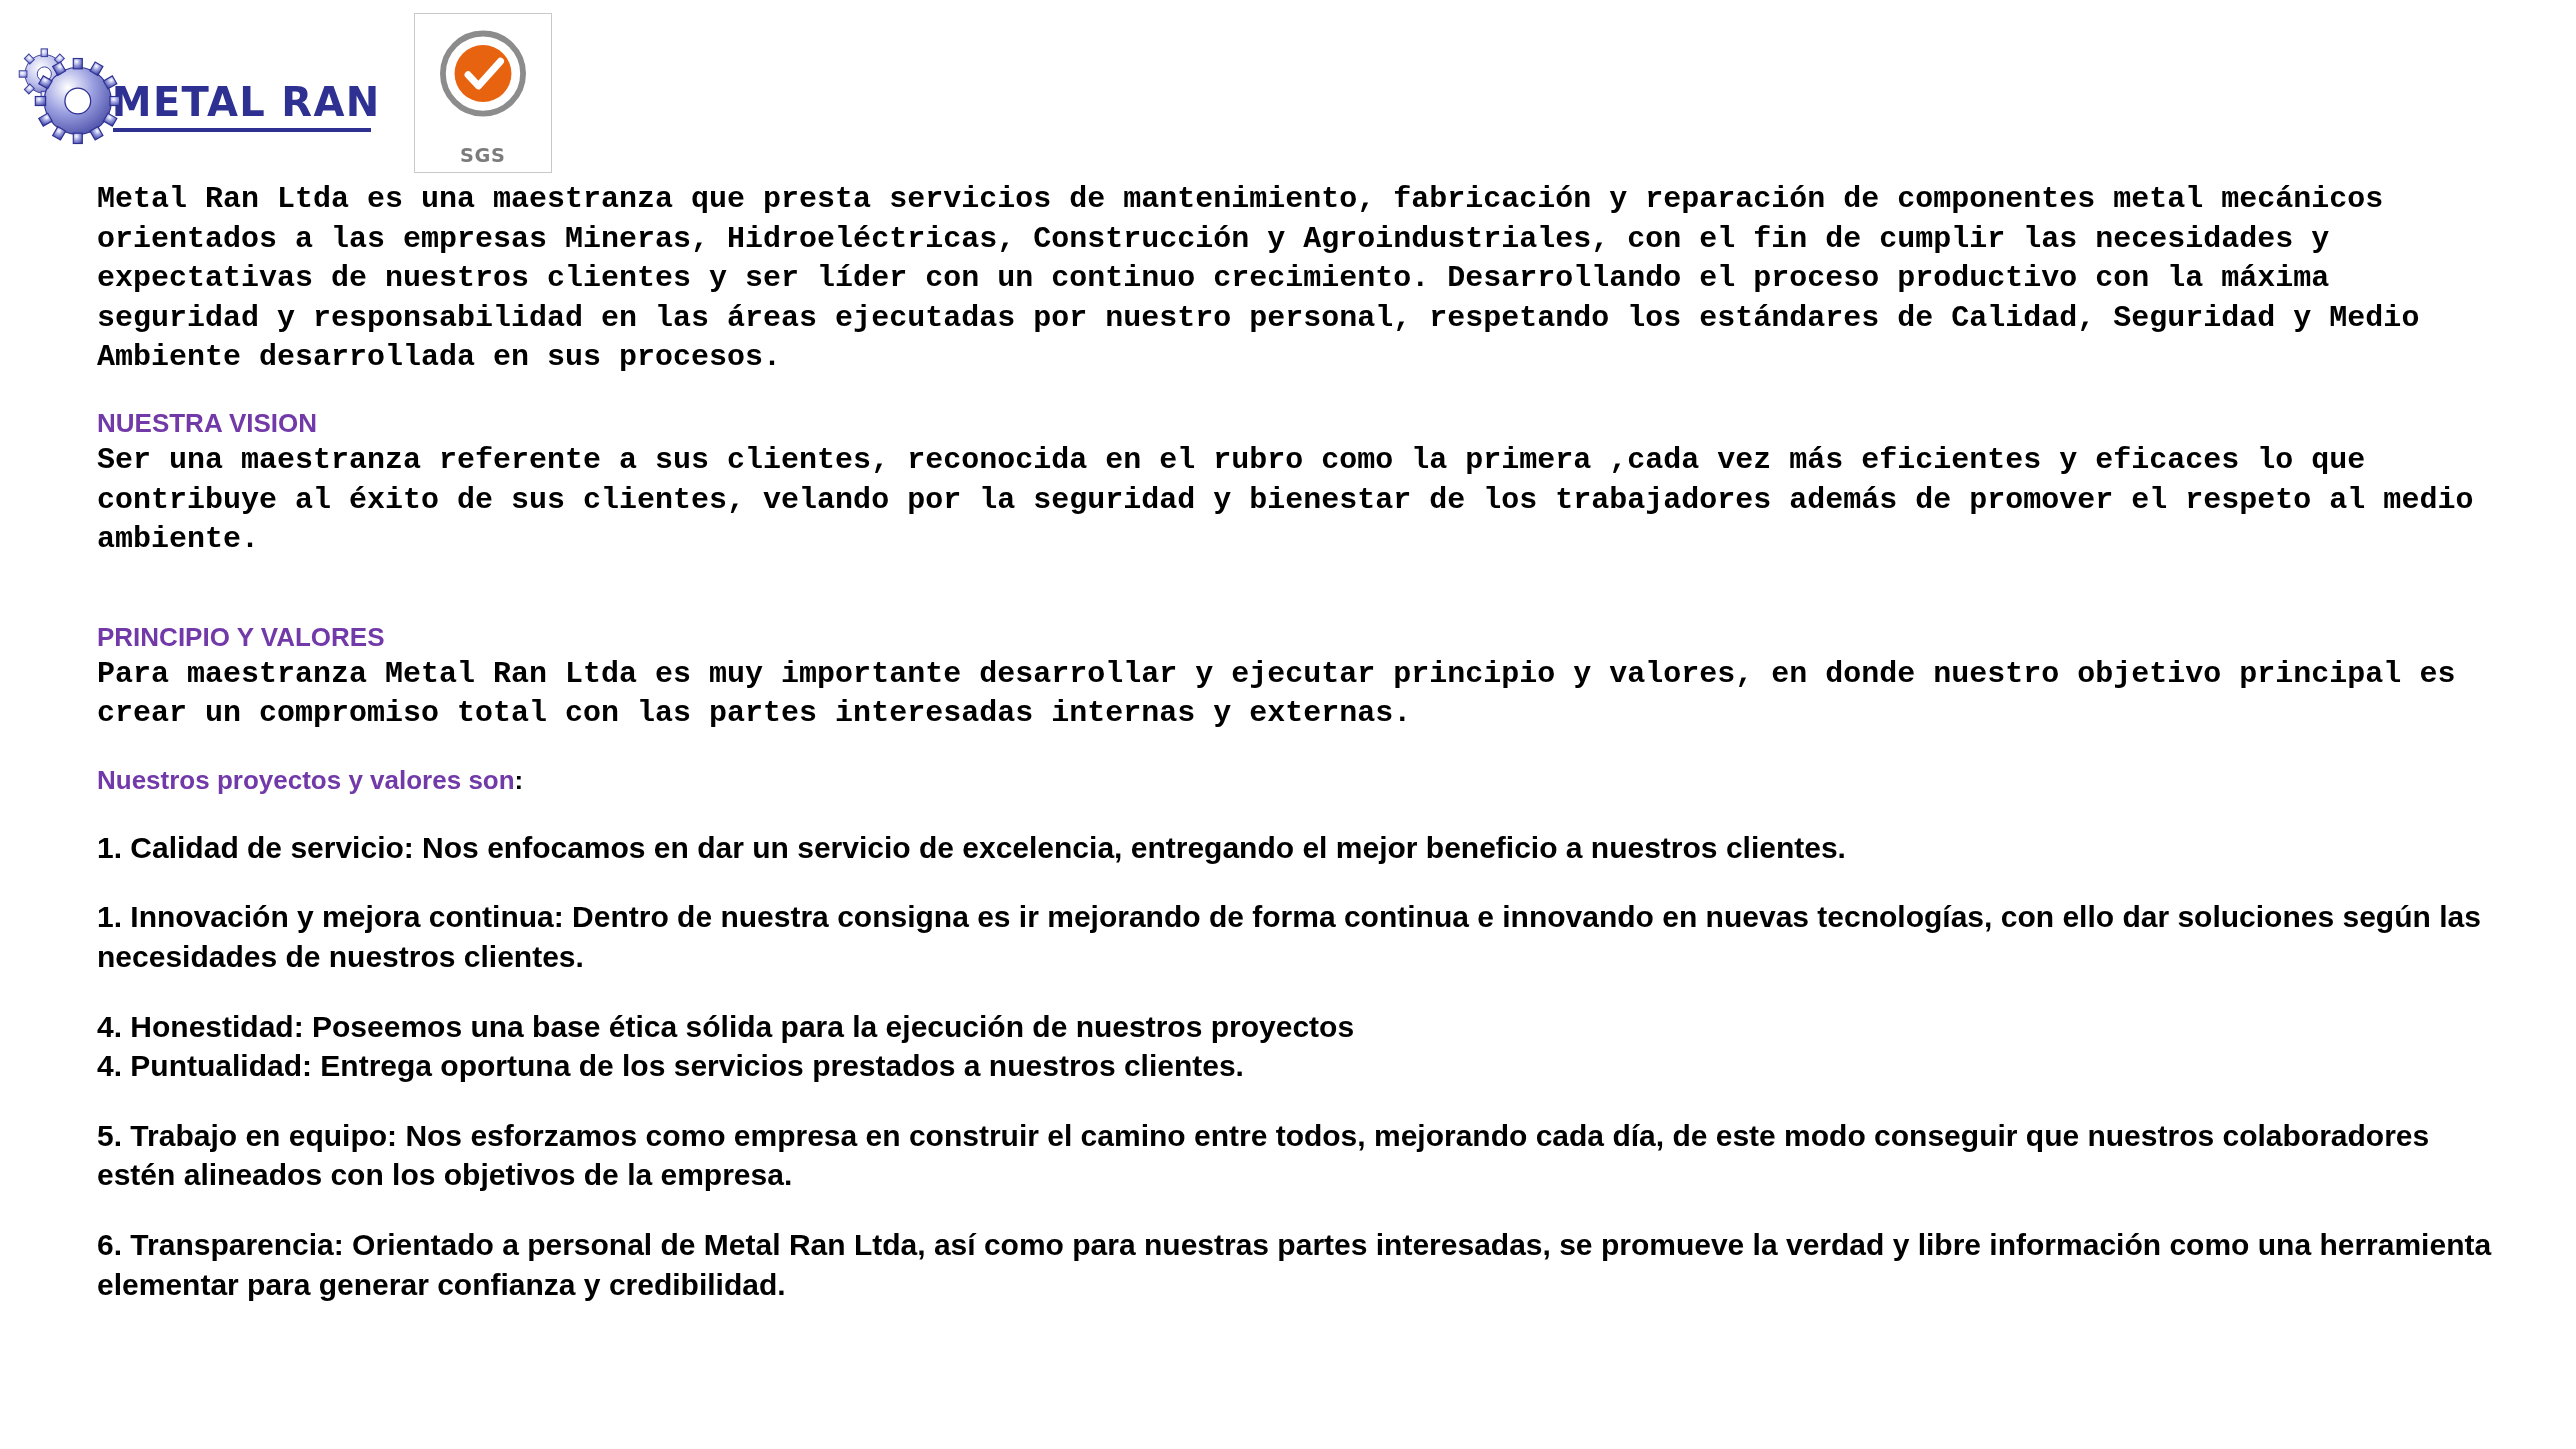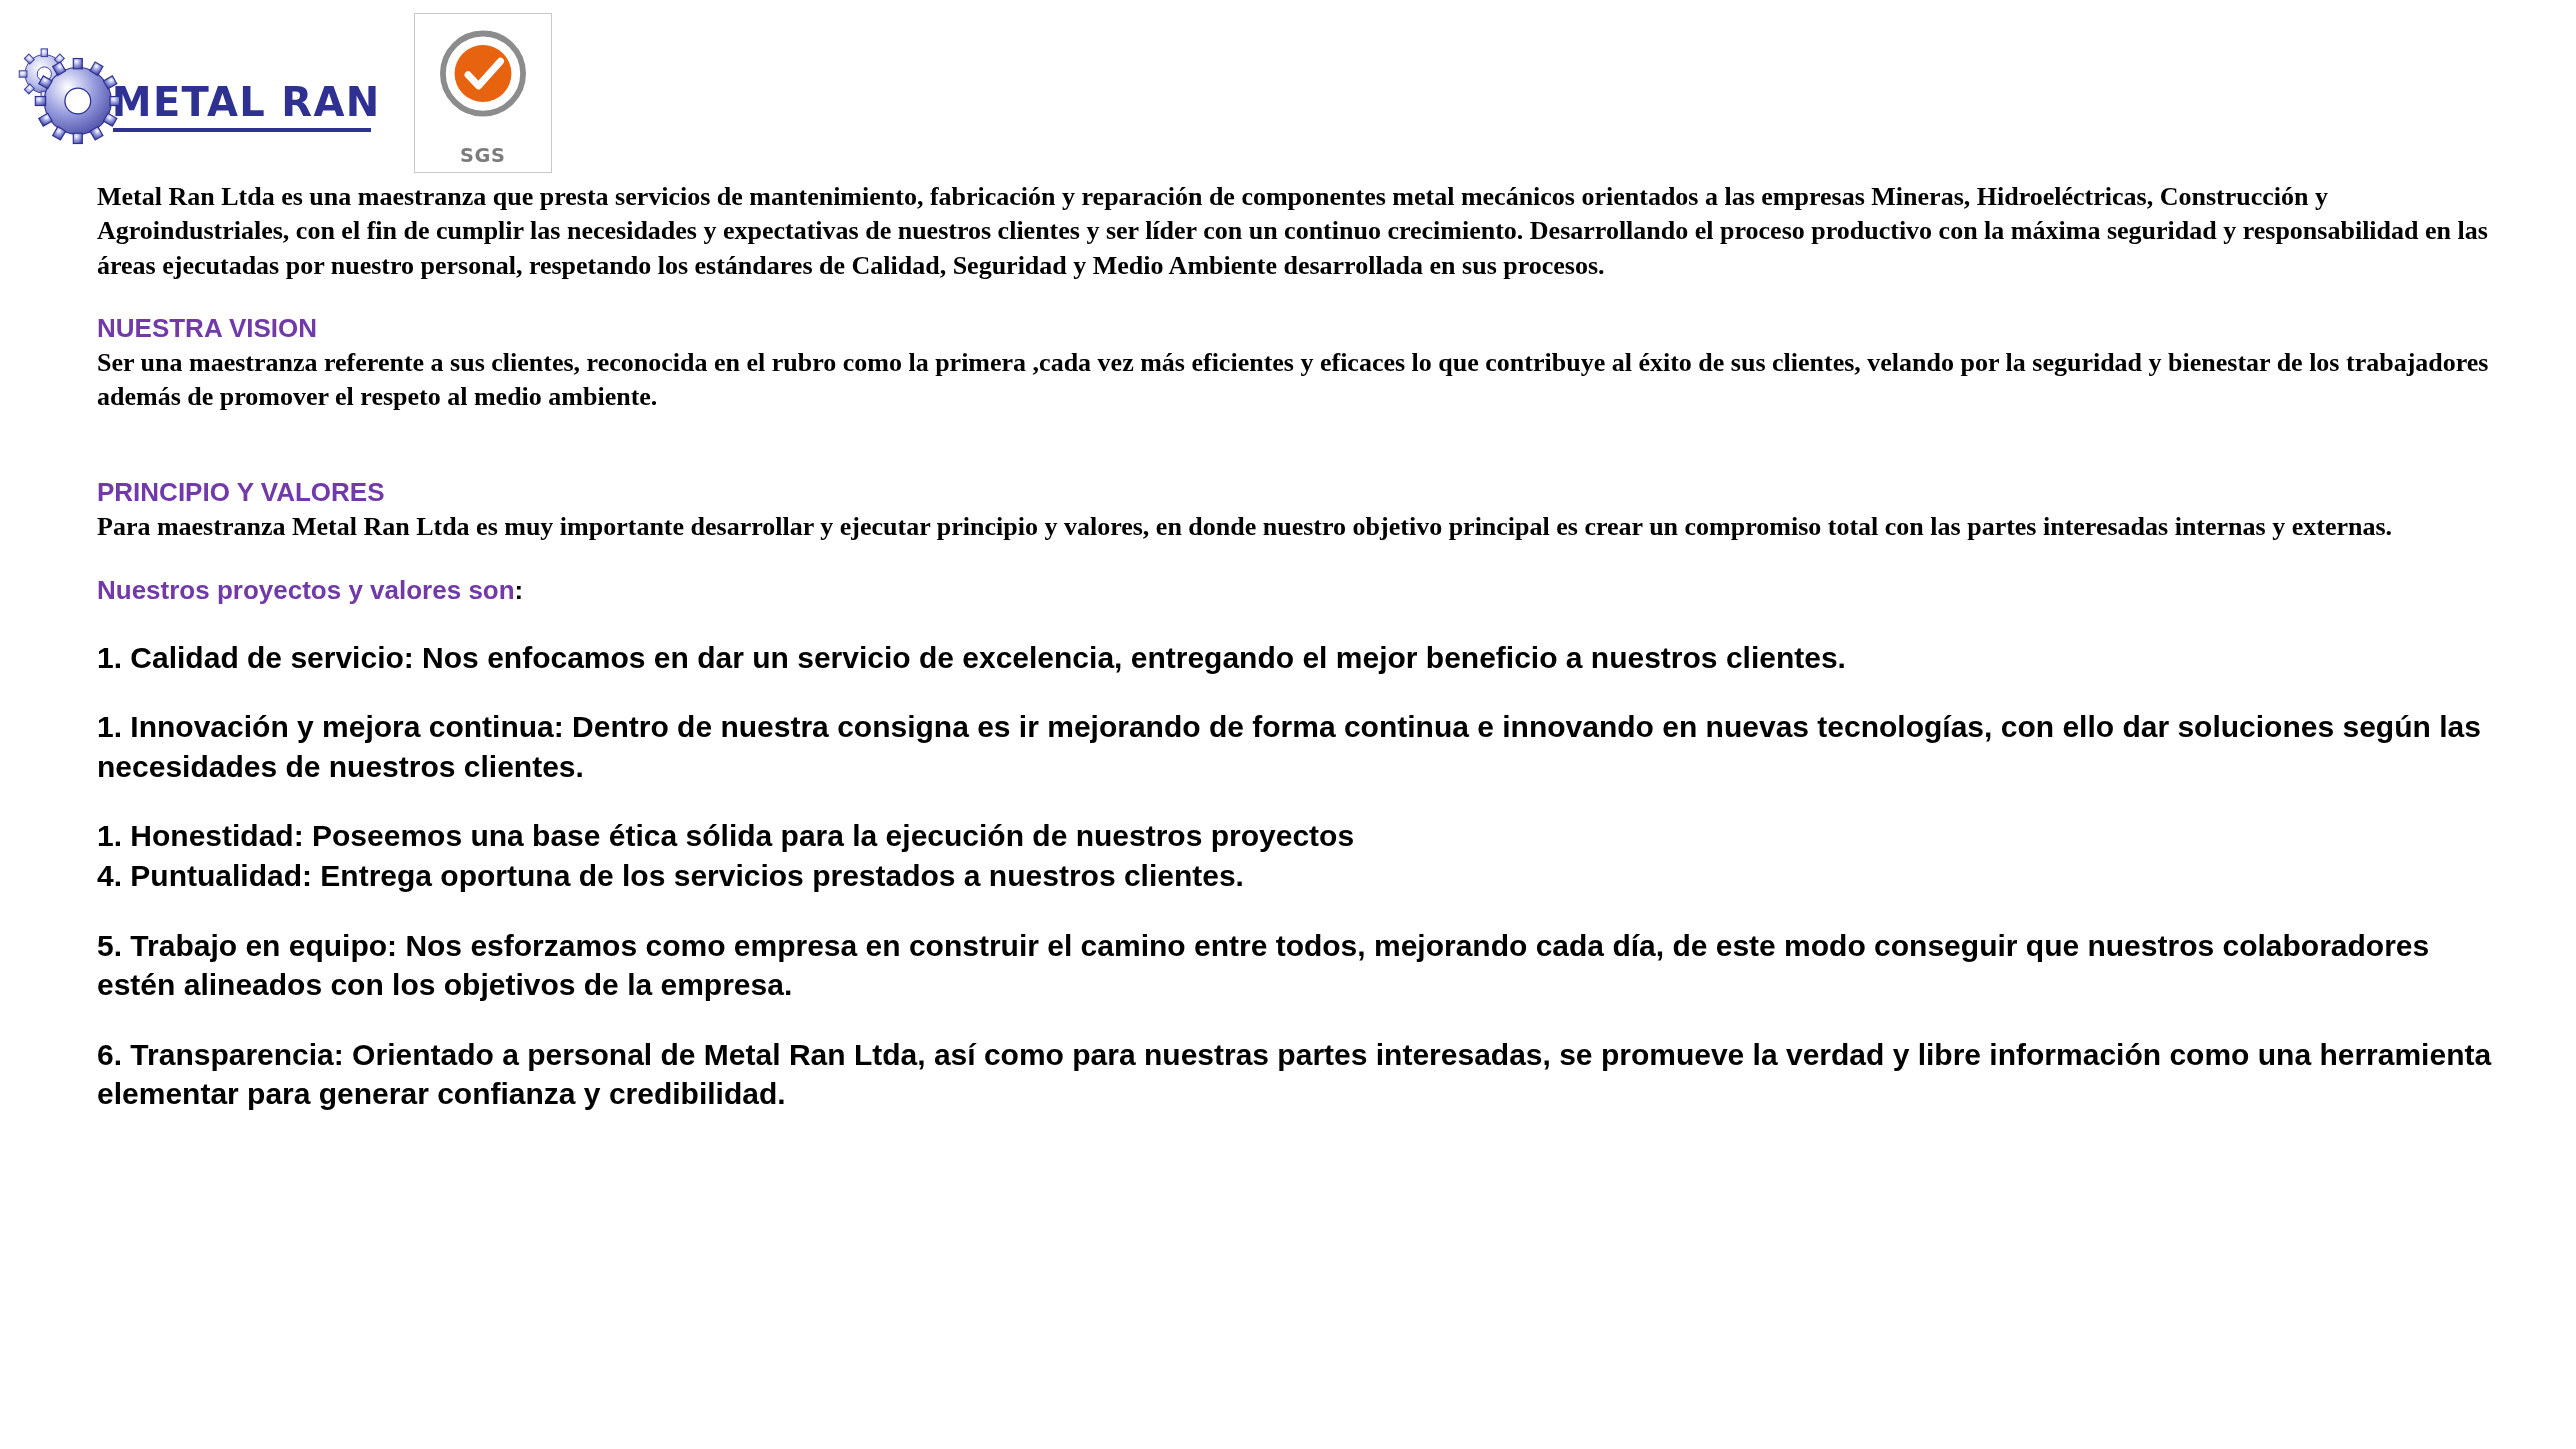--- a/index.html
+++ b/index.html
@@ -98,24 +98,24 @@
   .section-heading {
     color: #7239a8;
     font-weight: bold;
     font-size: 26px;
     line-height: 1.22;
     margin: 0 0 1.3px 0;
     font-family: "Liberation Sans", sans-serif;
   }
   .para {
     font-weight: bold;
-    font-size: 26px;
+    font-size: 30px;
     line-height: 1.32;
     margin: 0;
-    font-family: Liberation Serif, serif;
+    font-family: Liberation Mono, monospace;
     color: #000000;
   }
   .gap-md { height: 30px; }
   .gap-lg { height: 62px; }
 
   .inline-heading {
     font-weight: bold;
     font-size: 26px;
     line-height: 1.3;
     margin: 0;
@@ -234,21 +234,21 @@
     </p>
 
     <div class="gap-md"></div>
 
     <p class="value-item">1. Calidad de servicio: Nos enfocamos en dar un servicio de excelencia, entregando el mejor beneficio a nuestros clientes.</p>
     <div class="gap-md"></div>
 
     <p class="value-item">1. Innovación y mejora continua: Dentro de nuestra consigna es ir mejorando de forma continua e innovando en nuevas tecnologías, con ello dar soluciones según las necesidades de nuestros clientes.</p>
     <div class="gap-md"></div>
 
-    <p class="value-item">1. Honestidad: Poseemos una base ética sólida para la ejecución de nuestros proyectos</p>
+    <p class="value-item">4. Honestidad: Poseemos una base ética sólida para la ejecución de nuestros proyectos</p>
     <p class="value-item">4. Puntualidad: Entrega oportuna de los servicios prestados a nuestros clientes.</p>
     <div class="gap-md"></div>
 
     <p class="value-item">5. Trabajo en equipo: Nos esforzamos como empresa en construir el camino entre todos, mejorando cada día, de este modo conseguir que nuestros colaboradores estén alineados con los objetivos de la empresa.</p>
     <div class="gap-md"></div>
 
     <p class="value-item">6. Transparencia: Orientado a personal de Metal Ran Ltda, así como para nuestras partes interesadas, se promueve la verdad y libre información como una herramienta elementar para generar confianza y credibilidad.</p>
     <div class="gap-md"></div>
 
 

